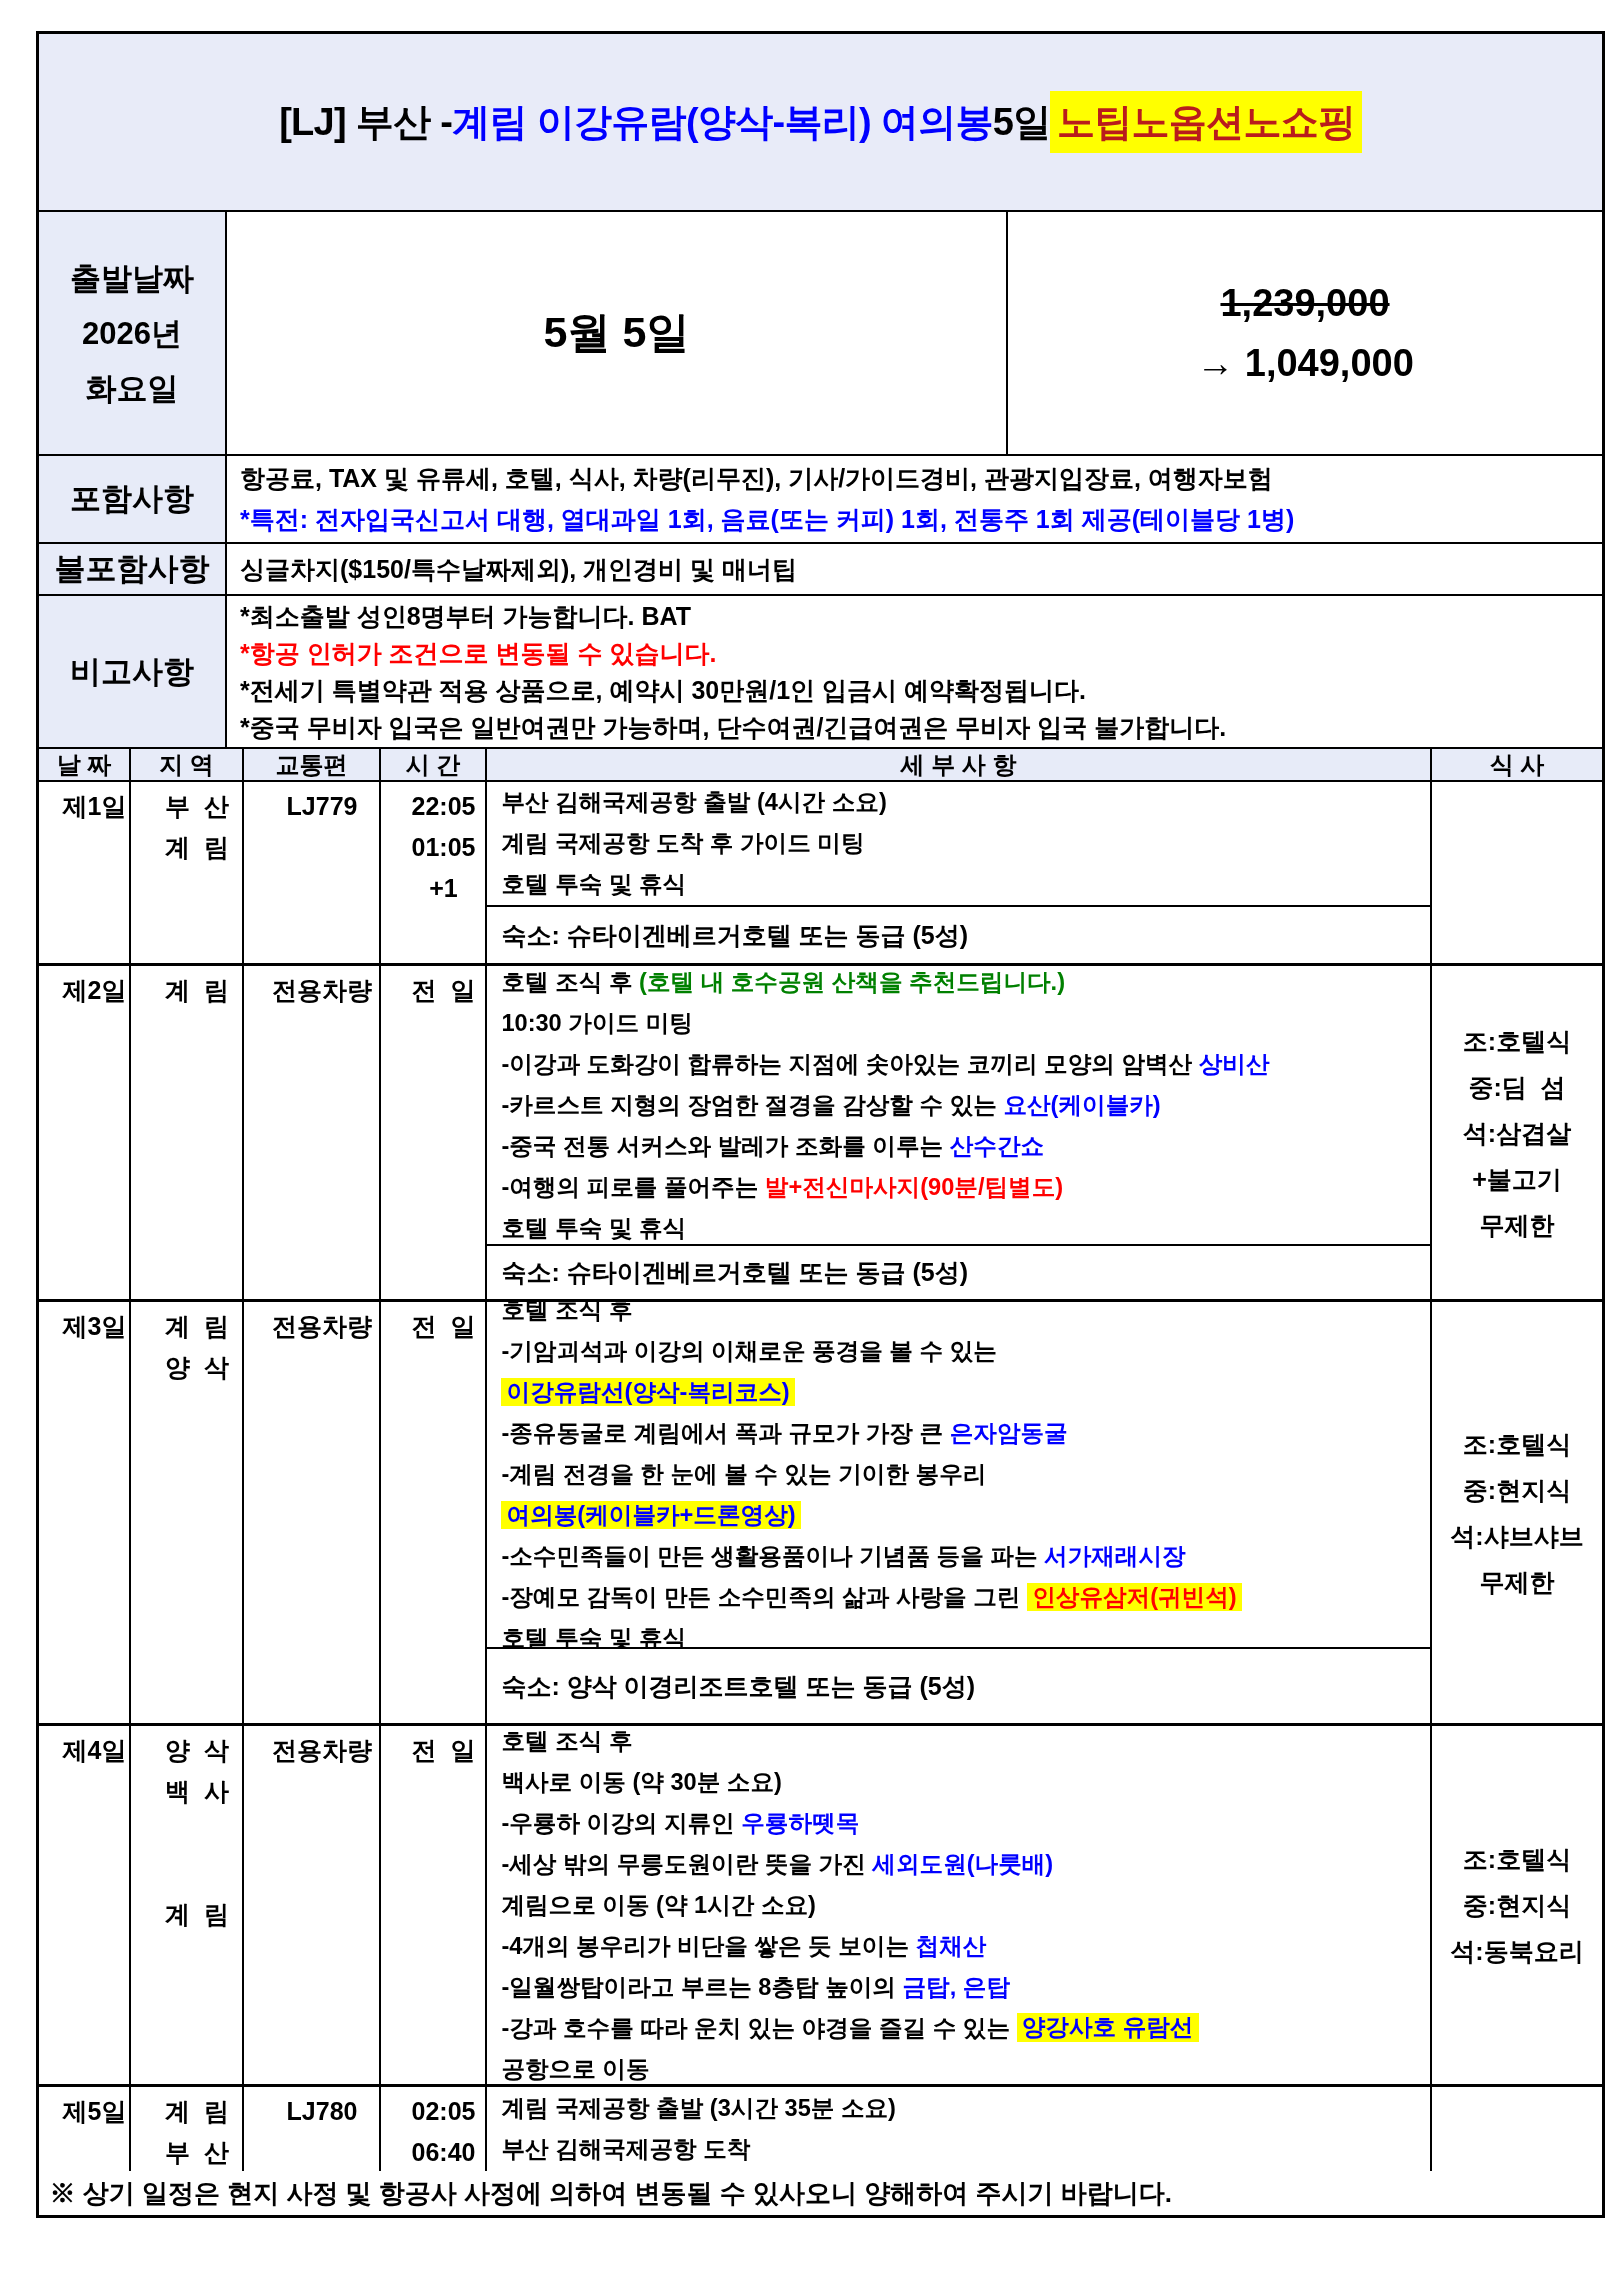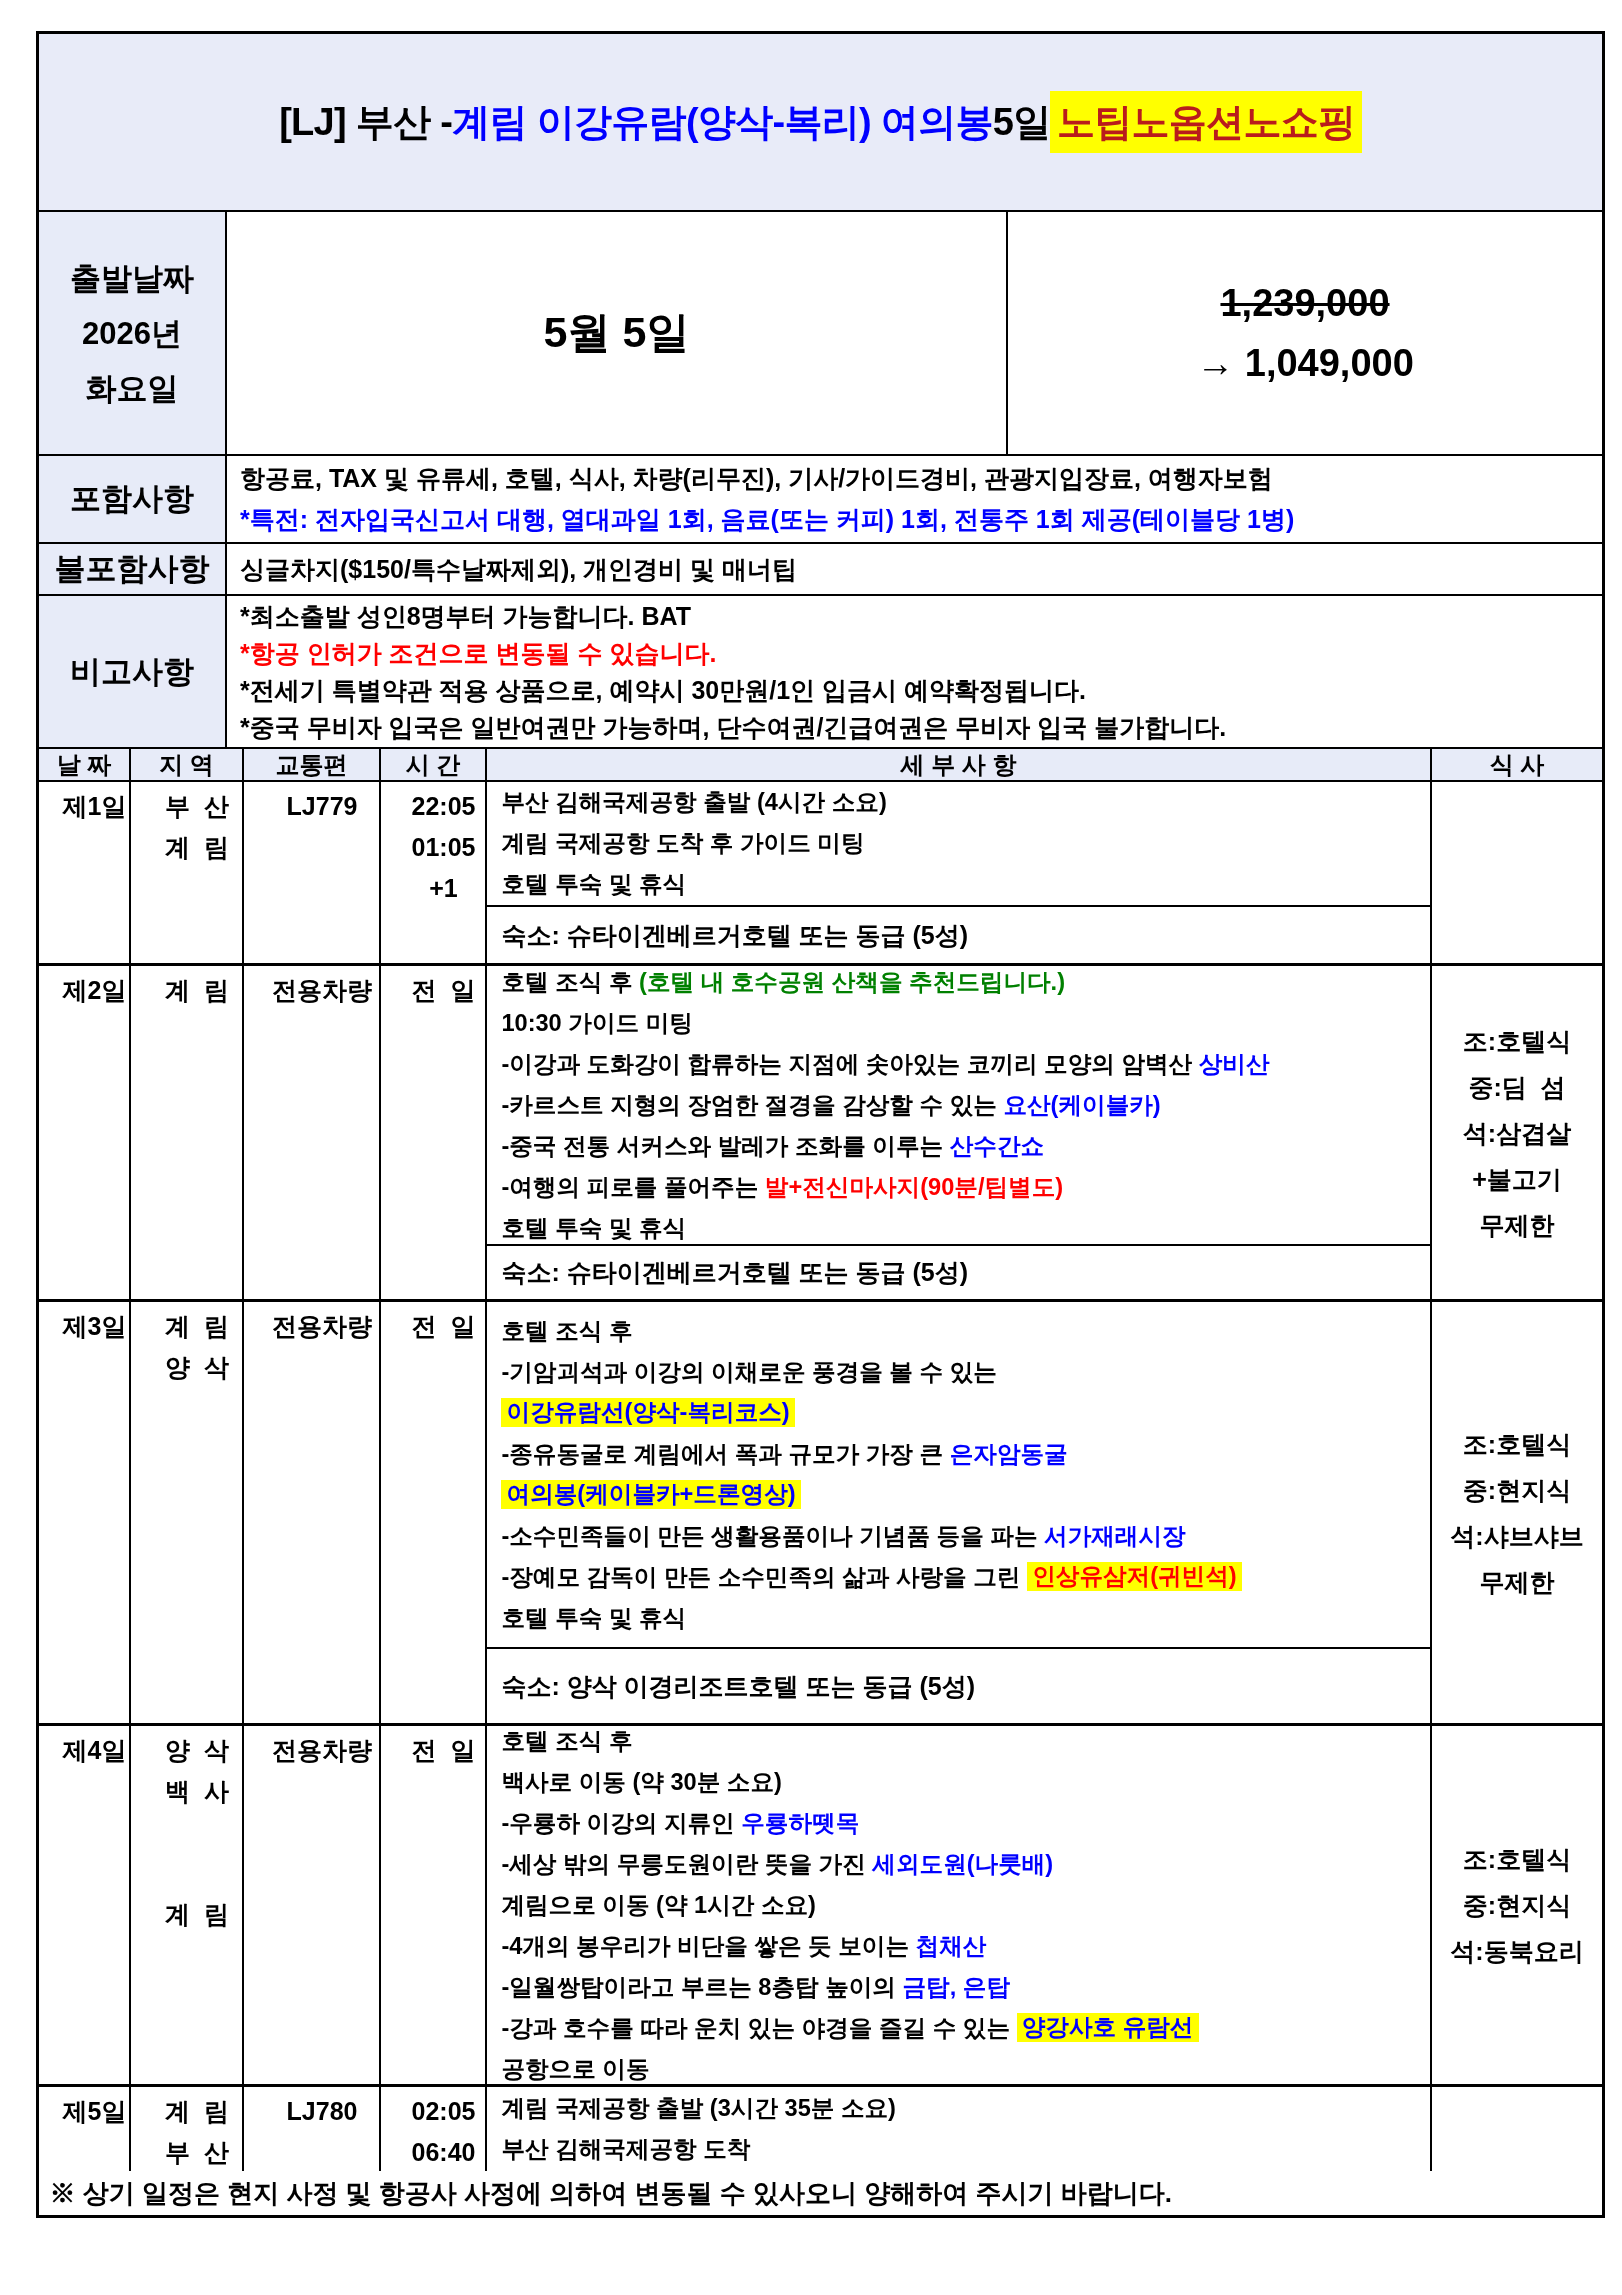--- a/index.html
+++ b/index.html
@@ -208,20 +208,21 @@
         </div>
         <div class="cellc w-time">
           <div class="line62">전  일</div>
         </div>
         <div class="col-detail">
           <div class="detail-main">
             <div class="dline"><span class="seg ">호텔 조식 후</span></div>
             <div class="dline"><span class="seg ">-기암괴석과 이강의 이채로운 풍경을 볼 수 있는</span></div>
             <div class="dline"><span class="seg hl c-blue">이강유람선(양삭-복리코스)</span></div>
             <div class="dline"><span class="seg ">-종유동굴로 계림에서 폭과 규모가 가장 큰 </span><span class="seg c-blue">은자암동굴</span></div>
+            <div class="dline"><span class="seg ">-계림 전경을 한 눈에 볼 수 있는 기이한 봉우리</span></div>
             <div class="dline"><span class="seg hl c-blue">여의봉(케이블카+드론영상)</span></div>
             <div class="dline"><span class="seg ">-소수민족들이 만든 생활용품이나 기념품 등을 파는 </span><span class="seg c-blue">서가재래시장</span></div>
             <div class="dline"><span class="seg ">-장예모 감독이 만든 소수민족의 삶과 사랑을 그린 </span><span class="seg hl c-red">인상유삼저(귀빈석)</span></div>
             <div class="dline"><span class="seg ">호텔 투숙 및 휴식</span></div>
           </div>
           <div class="detail-lodging" style="height: 76px;">숙소: 양삭 이경리조트호텔 또는 동급 (5성)</div>
         </div>
         <div class="col-meal"><div>조:호텔식</div><div>중:현지식</div><div>석:샤브샤브</div><div>무제한</div></div>
       </div>
       <div class="day-row" style="height: 361px;">

